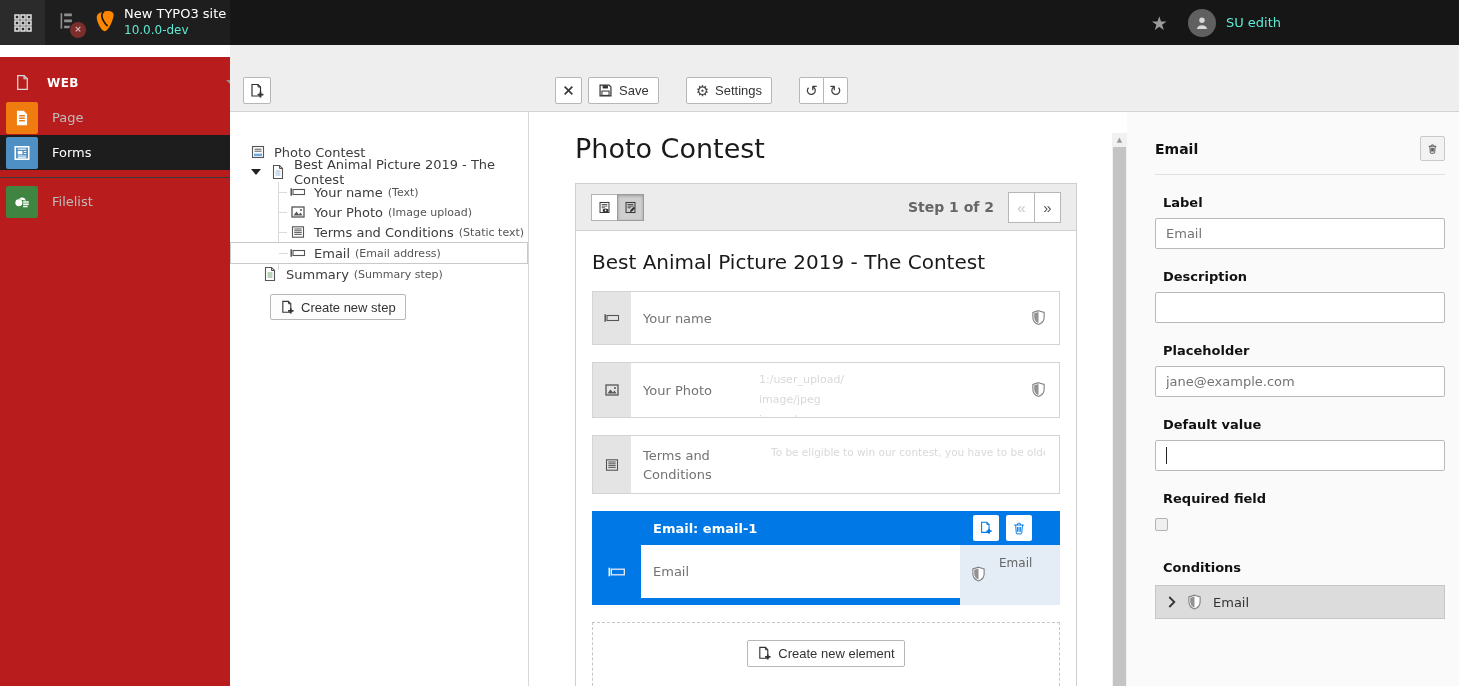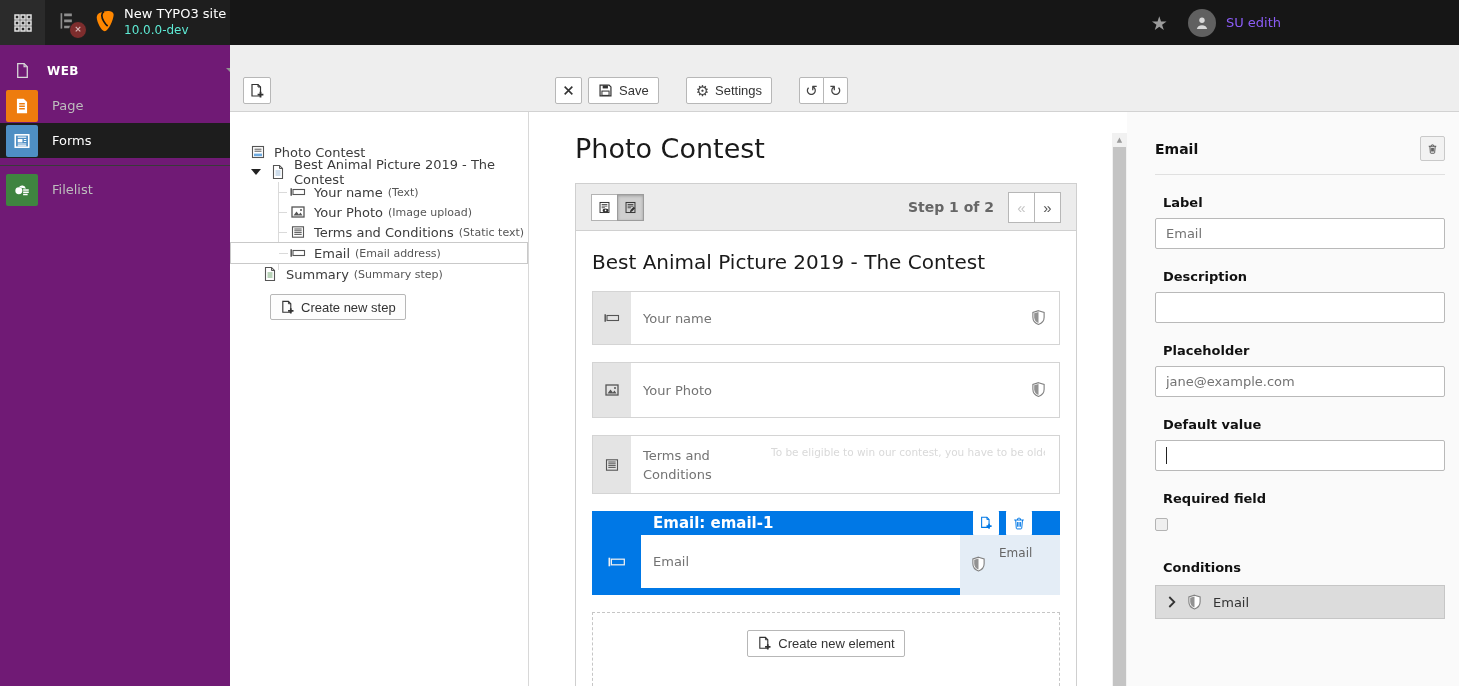--- a/index.html
+++ b/index.html
@@ -13,23 +13,23 @@
   .tb-tree{position:absolute;left:12px;top:11px;width:24px;height:24px;color:#8f8f8f;cursor:pointer}
   .tb-badge{position:absolute;left:24px;top:21px;width:16px;height:16px;border-radius:50%;background:#7e2d2d;color:#d9b8b8;
             font-size:9px;line-height:15px;text-align:center;border:1px solid #1e1e1e;font-weight:bold}
   .tb-logo{position:absolute;left:45px;top:9px;width:27px;height:27px}
   .tb-titles{position:absolute;left:79px;top:6px;line-height:16px;white-space:nowrap}
   .tb-site{color:#fff;font-weight:normal;font-size:13px}
   .tb-ver{color:#5eead4;font-size:12px}
   .tb-spacer{flex:1}
   .tb-star{color:#9c9c9c;font-size:19px;margin-right:20px;cursor:pointer}
   .tb-avatar{width:28px;height:28px;border-radius:50%;background:#606060;color:#d9d9d9;display:flex;align-items:center;justify-content:center;margin-right:10px;cursor:pointer}
-  .tb-user{color:#8b5cf6;margin-right:178px;cursor:pointer}
-  
-  .modulemenu{position:absolute;left:0;top:45px;width:250px;bottom:0;background:#701a75;padding-top:8px;box-sizing:border-box}
+  .tb-user{color:#5eead4;margin-right:178px;cursor:pointer}
+  
+  .modulemenu{position:absolute;left:0;top:57px;width:250px;bottom:0;background:#b91c1c;padding-top:8px;box-sizing:border-box}
   .mm-head{height:35px;display:flex;align-items:center;padding:0 14px;cursor:pointer}
   .mm-head .hic{width:17px;height:17px;color:#d8d8d8;flex:none}
   .mm-head .lbl{margin-left:16px;color:#fff;font-size:12px;font-weight:bold;letter-spacing:.4px}
   .mm-caret{margin-left:auto;width:0;height:0;border-left:5px solid transparent;border-right:5px solid transparent;border-top:5px solid #909090}
   .mm-item{height:35px;display:flex;align-items:center;cursor:pointer}
   .mm-item .sq{width:32px;height:32px;margin-left:6px;border-radius:2px;display:flex;align-items:center;justify-content:center;color:#fff;flex:none}
   .mm-item .lbl{margin-left:14px;color:#bdbdbd;font-size:13px}
   .mm-item.active{background:#1d1d1d}
   .mm-item.active .lbl{color:#fff}
   .mm-div{border-top:1px solid #3a3a3a;margin:7px 0 6px}
@@ -82,21 +82,21 @@
   .form-row{position:relative;display:flex;border:1px solid #d4d4d4;margin-bottom:17px;overflow:hidden;box-sizing:border-box}
   .fr-ic{width:38px;background:#e4e4e4;display:flex;align-items:center;justify-content:center;color:#555;flex:none}
   .fr-body{flex:1;position:relative;display:flex;align-items:center;padding-left:12px;color:#737373}
   .h54{height:54px}.h56{height:56px}.h59{height:59px}
   .fr-label-fixed{width:100px;line-height:19px;align-self:center}
   .fr-ghost{position:absolute;left:128px;top:7px;font-size:11px;line-height:20px;color:#d9d9d9;white-space:nowrap}
   .fr-ghost3{position:absolute;left:140px;right:14px;top:10px;font-size:10.5px;color:#d9d9d9;white-space:nowrap;overflow:hidden;text-align:right}
   .fr-shield{position:absolute;right:13px;top:50%;transform:translateY(-50%);width:15px;height:17px}
   
   .selected-el{background:#0078e6;margin-bottom:17px}
-  .sel-head{height:24px;display:flex;align-items:center;padding:0 28px 0 61px;color:#fff;font-size:15px;font-weight:bold}
+  .sel-head{height:34px;display:flex;align-items:center;padding:0 28px 0 61px;color:#fff;font-size:13px;font-weight:bold}
   .sel-spacer{flex:1}
   .sel-btn{width:26px;height:26px;background:#fff;border:none;border-radius:2px;color:#0078e6;display:flex;align-items:center;justify-content:center;margin-left:7px;cursor:pointer}
   .sel-content{display:flex;align-items:flex-start;min-height:60px}
   .sel-gutter{width:49px;flex:none;display:flex;justify-content:center;padding-top:18px;color:#f0f0f0}
   .sel-body{flex:1;height:53px;background:#fff;display:flex;align-items:center;padding-left:12px;color:#737373;box-sizing:border-box}
   .sel-validator{width:100px;height:60px;background:#e4edf6;flex:none;position:relative}
   .sv-shield{position:absolute;left:11px;top:21px;width:15px;height:17px}
   .sv-label{position:absolute;left:39px;top:11px;font-size:12px;color:#666}
   .dashed-zone{border:1px dashed #c6c6c6;height:150px;display:flex;justify-content:center;align-items:flex-start;padding-top:17px;box-sizing:border-box}
   
@@ -463,20 +463,25 @@
         </div>
 
         <div class="form-row h56">
           <div class="fr-ic">
               <svg width="16" height="16">
                 <use href="#i-image"></use>
               </svg>
             </div>
           <div class="fr-body">
             <span class="fr-label-fixed">Your Photo</span>
+            <div class="fr-ghost">
+              <div>1:/user_upload/</div>
+              <div>image/jpeg</div>
+              <div>image/png</div>
+            </div>
             <span class="fr-shield">
                 <svg width="15" height="17">
                   <use href="#i-shield"></use>
                 </svg>
               </span>
           </div>
         </div>
 
         <div class="form-row h59">
           <div class="fr-ic">

